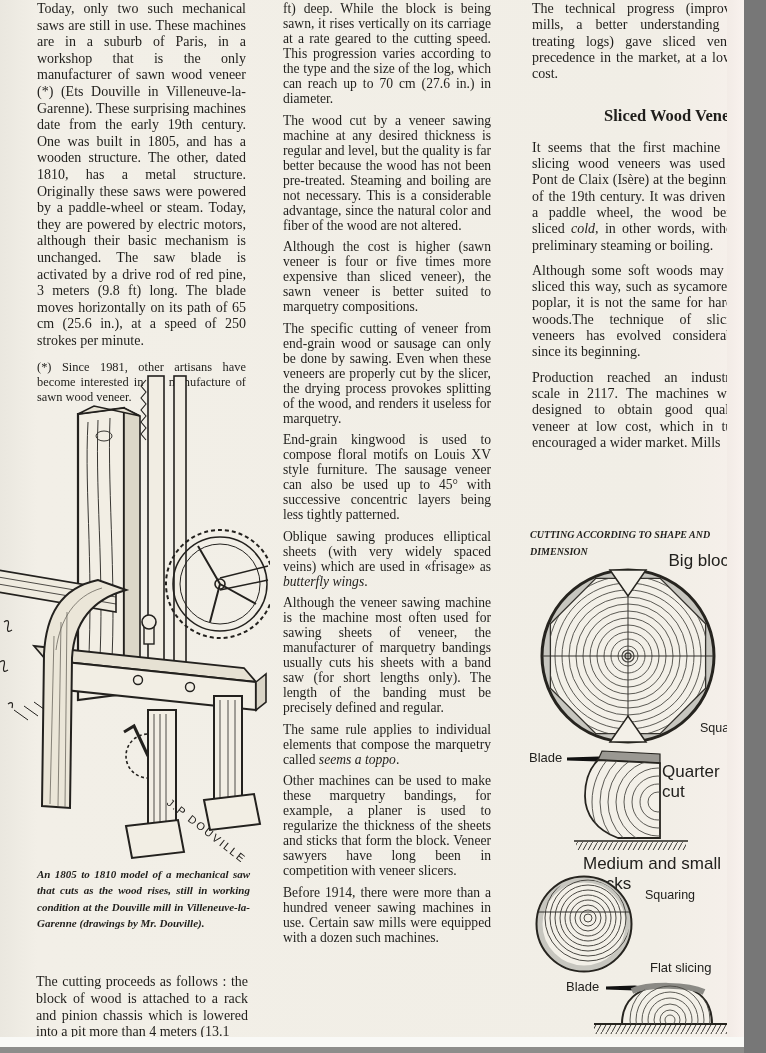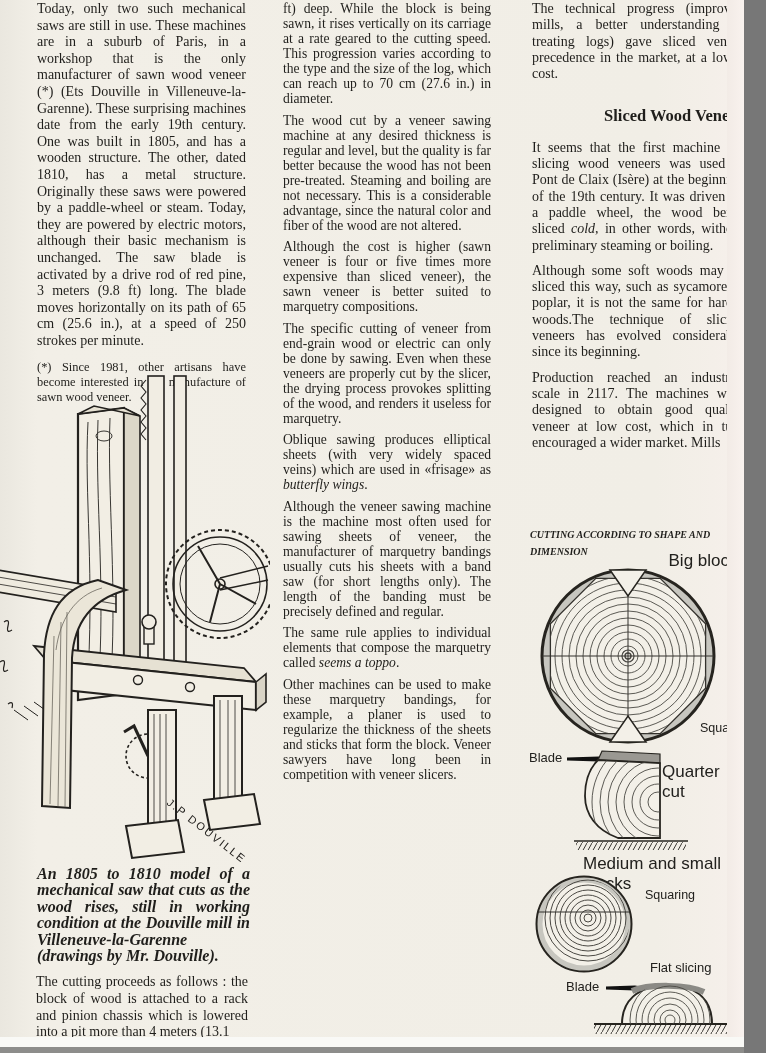--- a/index.html
+++ b/index.html
@@ -12,21 +12,21 @@
   .col p{margin:0 0 8px 0;}
   .col1{left:37px;top:1px;width:209px;font-size:14px;line-height:16.6px;}
   .footnote{font-size:12.4px;line-height:15px;margin-top:11px !important;text-align:justify;}
   .col2{left:283px;top:1px;width:208px;font-size:13.6px;line-height:15px;}
   .col2 p{margin:0 0 6.5px 0;}
   .col3{left:532px;top:1px;width:212px;font-size:14px;line-height:16.3px;}
   .col3 p{margin:0 0 9px 0;}
   .col3 h2{font-size:16.5px;margin:26px 0 15px 0;font-weight:bold;text-align:right;}
   .caption{
     position:absolute;left:37px;top:866px;width:213px;
-    font-weight:bold;font-style:italic;font-size:16px;line-height:16.4px;text-align:justify;
+    font-weight:bold;font-style:italic;font-size:11px;line-height:16.4px;text-align:justify;
   }
   .col1b{position:absolute;left:36px;top:974px;width:212px;font-size:14px;line-height:16.8px;text-align:justify;font-family:Liberation Serif, serif;}
   .ital{font-style:italic;}
   .diagram-heading{
     position:absolute;left:530px;top:527px;width:225px;
     font-weight:bold;font-style:italic;font-size:10px;line-height:16.5px;text-align:left;
   }
   .dg-label{position:absolute;font-family:"Liberation Sans",sans-serif;color:#22211e;}
   .lbl-big-blocks{left:640px;top:551px;width:106px;text-align:right;font-size:17px;}
   .lbl-squaring1{left:700px;top:721px;font-size:12.5px;}
@@ -108,25 +108,27 @@
 
   <div class="caption">An 1805 to 1810 model of a mechanical saw that cuts as the wood rises, still in working condition at the Douville mill in Villeneuve-la-Garenne (drawings by Mr. Douville).</div>
   <div class="col1b">
     <p style="margin:0">The cutting proceeds as follows : the block of wood is attached to a rack and pinion chassis which is lowered into a pit more than 4 meters (13.1</p>
   </div>
 
   <div class="col col2">
     <p>ft) deep. While the block is being sawn, it rises vertically on its carriage at a rate geared to the cutting speed. This progression varies according to the type and the size of the log, which can reach up to 70 cm (27.6 in.) in diameter.</p>
     <p>The wood cut by a veneer sawing machine at any desired thickness is regular and level, but the quality is far better because the wood has not been pre-treated. Steaming and boiling are not necessary. This is a considerable advantage, since the natural color and fiber of the wood are not altered.</p>
     <p>Although the cost is higher (sawn veneer is four or five times more expensive than sliced veneer), the sawn veneer is better suited to marquetry compositions.</p>
-    <p>The specific cutting of veneer from end-grain wood or electric can only be done by sawing. Even when these veneers are properly cut by the slicer, the drying process provokes splitting of the wood, and renders it useless for marquetry.</p>
+    <p>The specific cutting of veneer from end-grain wood or sausage can only be done by sawing. Even when these veneers are properly cut by the slicer, the drying process provokes splitting of the wood, and renders it useless for marquetry.</p>
+    <p>End-grain kingwood is used to compose floral motifs on Louis XV style furniture. The sausage veneer can also be used up to 45° with successive concentric layers being less tightly patterned.</p>
     <p><span>Oblique sawing produces elliptical sheets (with very widely spaced veins) which are used in «frisage» as </span><span class="ital">butterfly wings</span><span>.</span></p>
     <p>Although the veneer sawing machine is the machine most often used for sawing sheets of veneer, the manufacturer of marquetry bandings usually cuts his sheets with a band saw (for short lengths only). The length of the banding must be precisely defined and regular.</p>
     <p><span>The same rule applies to individual elements that compose the marquetry called </span><span class="ital">seems a toppo</span><span>.</span></p>
     <p>Other machines can be used to make these marquetry bandings, for example, a planer is used to regularize the thickness of the sheets and sticks that form the block. Veneer sawyers have long been in competition with veneer slicers.</p>
+    <p>Before 1914, there were more than a hundred veneer sawing machines in use. Certain saw mills were equipped with a dozen such machines.</p>
   </div>
 
   <div class="col col3">
     <p>The technical progress (improved mills, a better understanding of treating logs) gave sliced veneer precedence in the market, at a lower cost.</p>
     <h2>Sliced Wood Veneer</h2>
     <p><span>It seems that the first machine for slicing wood veneers was used at Pont de Claix (Isère) at the beginning of the 19th century. It was driven by a paddle wheel, the wood being sliced </span><span class="ital">cold</span><span>, in other words, without preliminary steaming or boiling.</span></p>
     <p>Although some soft woods may be sliced this way, such as sycamore or poplar, it is not the same for harder woods.The technique of slicing veneers has evolved considerably since its beginning.</p>
     <p>Production reached an industrial scale in 2117. The machines were designed to obtain good quality veneer at low cost, which in turn encouraged a wider market. Mills</p>
   </div>
 

